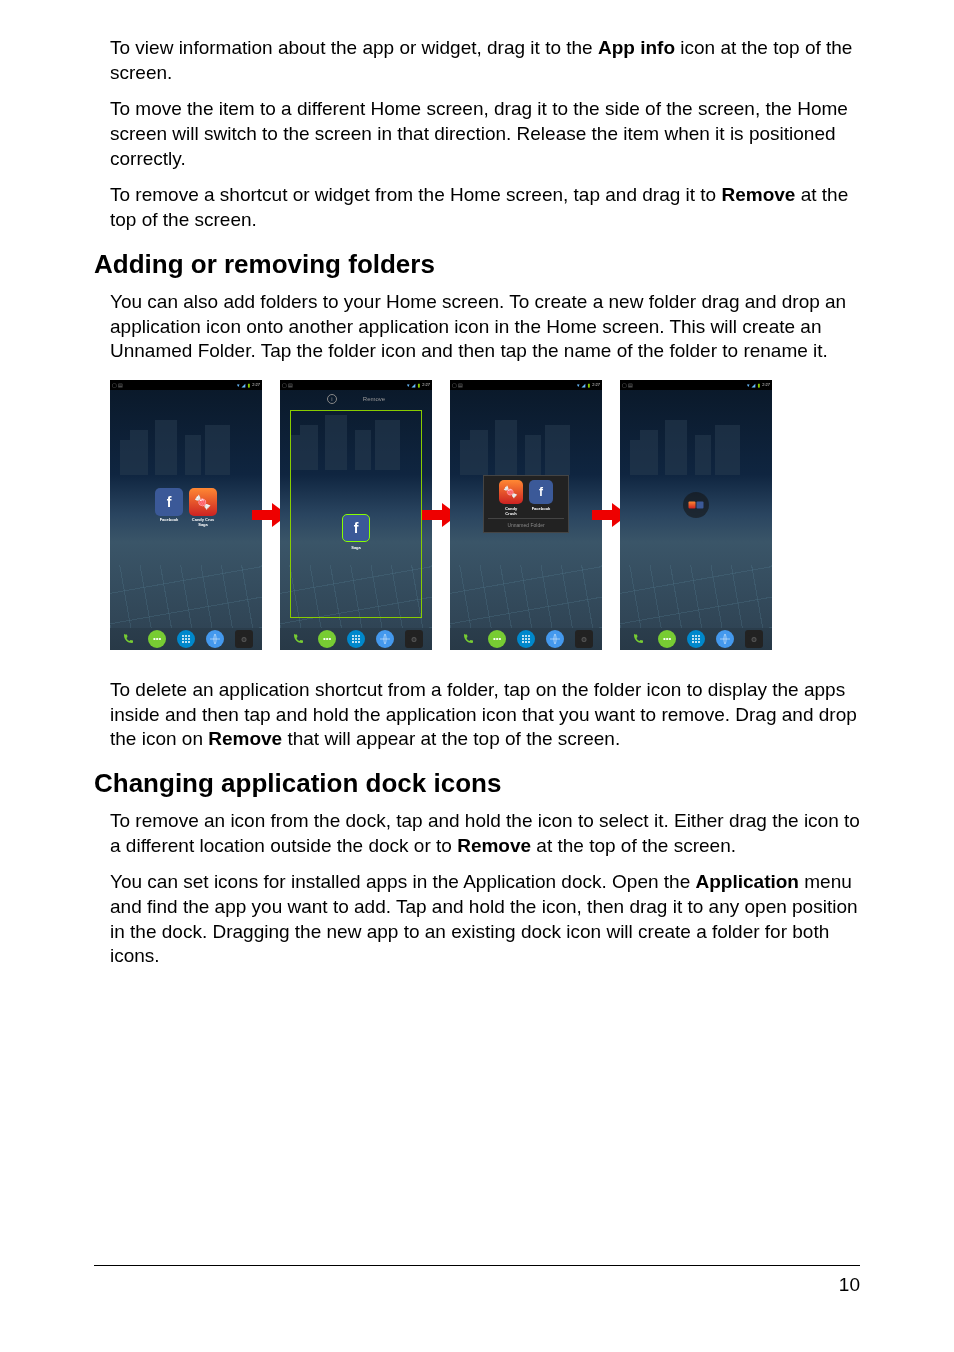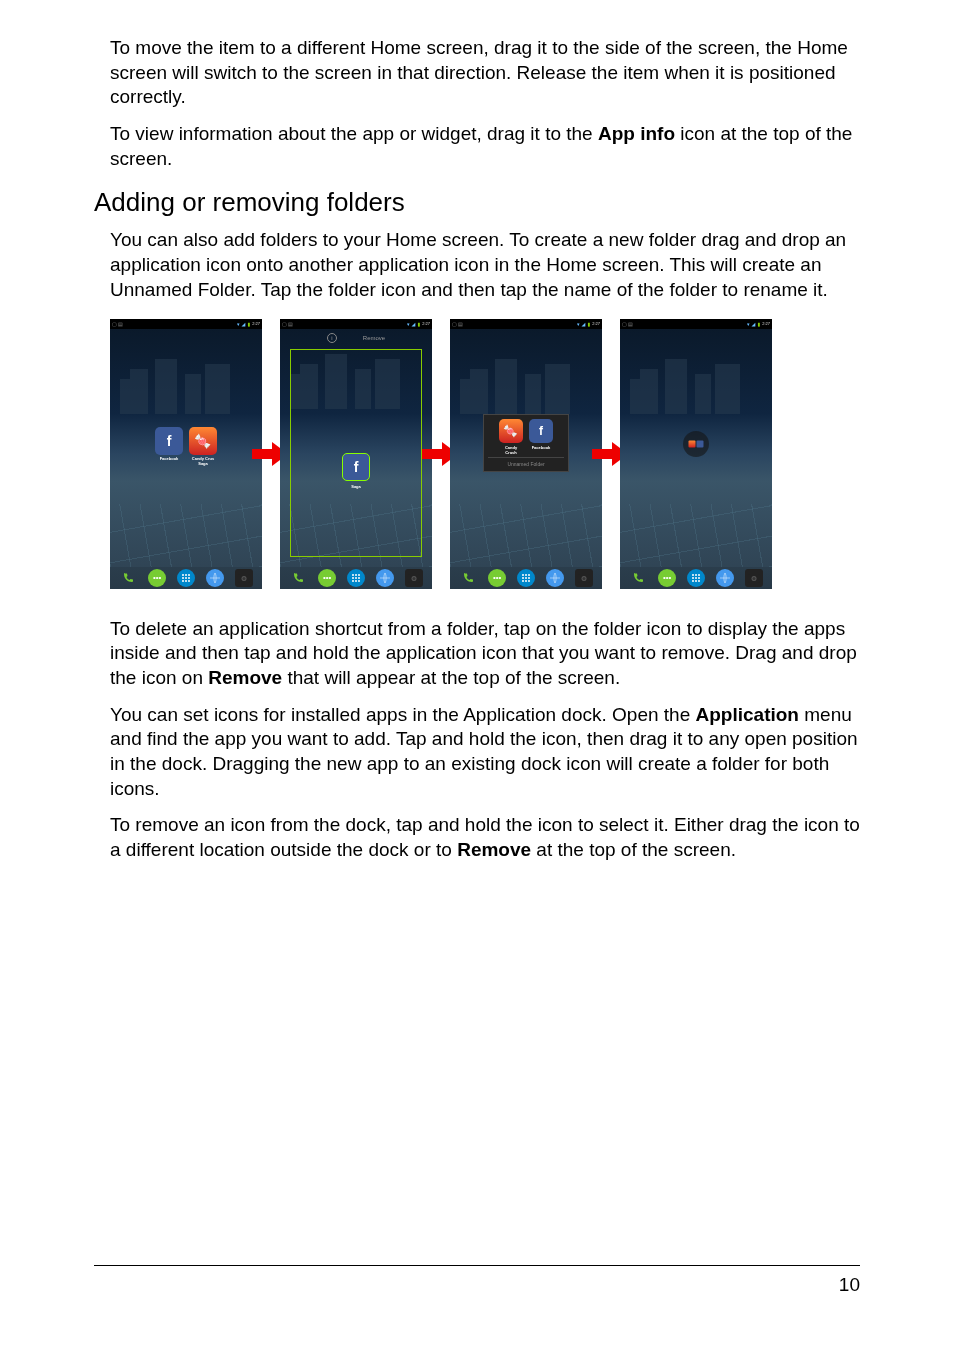--- a/index.html
+++ b/index.html
@@ -16,21 +16,21 @@
   }
   .para {
     font-size: 19px;
     line-height: 1.3;
     margin-bottom: 12px;
     padding-left: 16px;
   }
   .heading {
     font-size: 26px;
     margin: 16px 0 10px 0;
-    font-weight: normal;
+    font-weight: bold;
   }
   .bold { font-weight: bold; }
   .screens-row {
     display: flex;
     padding-left: 16px;
     margin: 16px 0 28px 0;
     gap: 0;
     align-items: center;
   }
   .phone-screen {
@@ -221,26 +221,29 @@
     right: 94px;
     bottom: 56px;
     font-size: 19px;
   }
 </style>
 </head>
 <body>
 
 <div class="page">
 
-  <p class="para">To move the item to a different Home screen, drag it to the side of the screen, the Home screen will switch to the screen in that direction. Release the item when it is positioned correctly.</p>
-
   <p class="para">
     <span>To view information about the app or widget, drag it to the </span><span class="bold">App info</span><span> icon at the top of the screen.</span>
   </p>
 
+  <p class="para">To move the item to a different Home screen, drag it to the side of the screen, the Home screen will switch to the screen in that direction. Release the item when it is positioned correctly.</p>
+
+  <p class="para">
+    <span>To remove a shortcut or widget from the Home screen, tap and drag it to </span><span class="bold">Remove</span><span> at the top of the screen.</span>
+  </p>
 
   <h2 class="heading">Adding or removing folders</h2>
 
   <p class="para">You can also add folders to your Home screen. To create a new folder drag and drop an application icon onto another application icon in the Home screen. This will create an Unnamed Folder. Tap the folder icon and then tap the name of the folder to rename it.</p>
 
   <div class="screens-row">
 
     <div class="phone-screen">
       <div class="status-bar">
         <span>▢ ▤</span>
@@ -507,25 +510,26 @@
       </div>
     </div>
 
   </div>
 
   <p class="para">
     <span>To delete an application shortcut from a folder, tap on the folder icon to display the apps inside and then tap and hold the application icon that you want to remove. Drag and drop the icon on </span><span class="bold">Remove</span><span> that will appear at the top of the screen.</span>
   </p>
 
 
+  <h2 class="heading">Changing application dock icons</h2>
+
+  <p class="para">
+    <span>To remove an icon from the dock, tap and hold the icon to select it. Either drag the icon to a different location outside the dock or to </span><span class="bold">Remove</span><span> at the top of the screen.</span>
+  </p>
 
   <p class="para">
     <span>You can set icons for installed apps in the Application dock. Open the </span><span class="bold">Application</span><span> menu and find the app you want to add. Tap and hold the icon, then drag it to any open position in the dock. Dragging the new app to an existing dock icon will create a folder for both icons.</span>
   </p>
 
-  <p class="para">
-    <span>To remove an icon from the dock, tap and hold the icon to select it. Either drag the icon to a different location outside the dock or to </span><span class="bold">Remove</span><span> at the top of the screen.</span>
-  </p>
-
 </div>
 
 <div class="footer-line"></div>
 <div class="page-num">10</div>
 
 </body></html>

